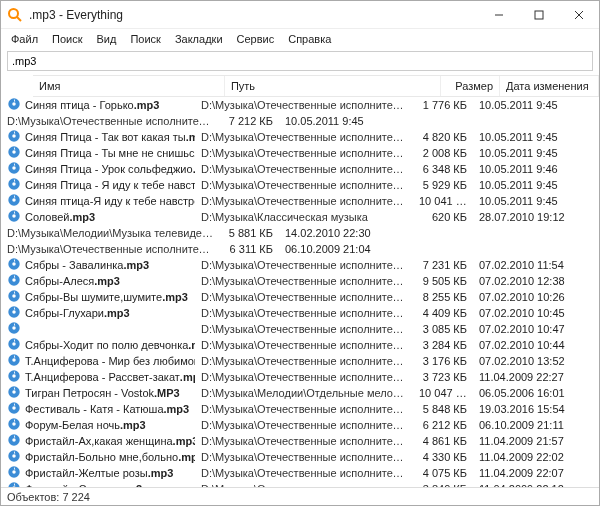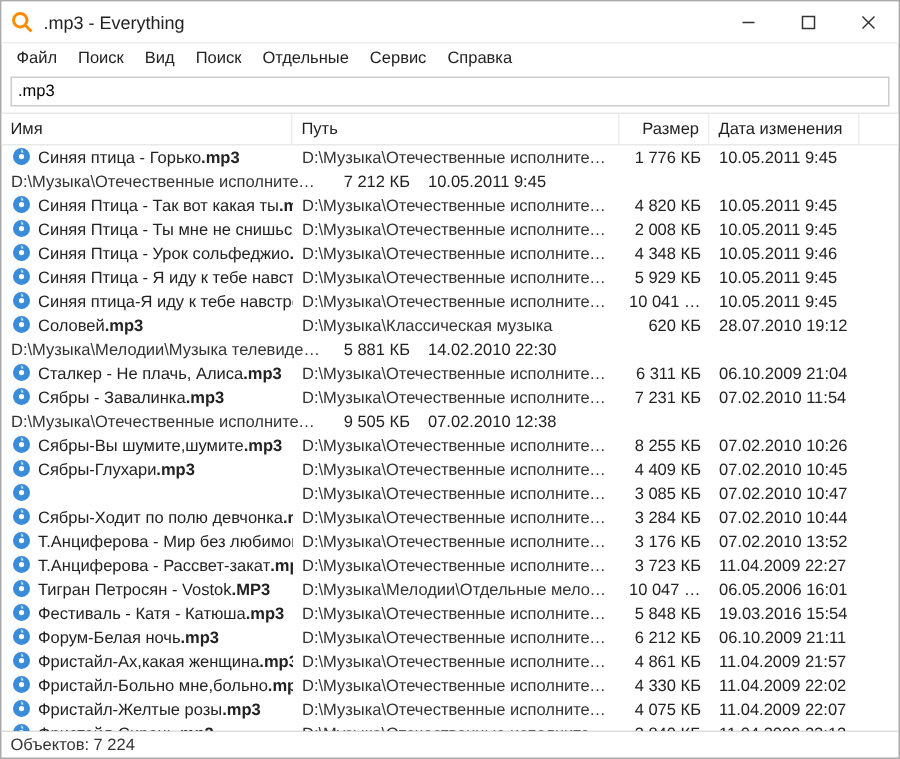--- a/index.html
+++ b/index.html
@@ -6,21 +6,21 @@
     body { font-family: "Segoe UI", Tahoma, sans-serif; font-size: 11px; background: #fff; width: 600px; height: 506px; overflow: hidden; border: 1px solid #aaa; display: flex; flex-direction: column; }
     .titlebar { display: flex; align-items: center; height: 28px; padding: 0 0 0 6px; background: #fff; border-bottom: 1px solid #eee; }
     .titlebar .icon { width: 16px; height: 16px; margin-right: 6px; display: inline-flex; align-items: center; justify-content: center; }
     .titlebar .title { font-size: 12px; color: #222; flex: 1; }
     .winbtns { display: flex; }
     .winbtn { width: 40px; height: 28px; display: flex; align-items: center; justify-content: center; color: #333; }
     .menubar { display: flex; gap: 2px; padding: 2px 4px; font-size: 11px; color: #222; }
     .menubar .menu { padding: 2px 6px; }
     .searchbar { border: 1px solid #ccc; margin: 2px 6px 4px 6px; height: 20px; display: flex; align-items: center; }
     .searchbar input { border: none; outline: none; width: 100%; height: 100%; font-size: 11px; padding: 0 4px; font-family: inherit; }
-    .listheader { display: flex; border-top: 1px solid #e8e8e8; border-bottom: 1px solid #e8e8e8; background: #fff; font-size: 11px; color: #222; }
+    .listheader { display: flex; border-top: 1px solid #e8e8e8; border-bottom: 1px solid #e8e8e8; background: #fff; font-size: 11px; color: #222; margin-left: 32px; }
     .listheader .col { padding: 4px 6px; border-right: 1px solid #eee; overflow: hidden; white-space: nowrap; }
     .col-name { width: 194px; }
     .col-path { width: 218px; }
     .col-size { width: 60px; text-align: right; }
     .col-date { width: 100px; }
     .list { flex: 1; overflow-y: scroll; overflow-x: hidden; }
     .row { display: flex; align-items: center; height: 16px; font-size: 11px; color: #222; }
     .row .cell { padding: 0 6px; overflow: hidden; white-space: nowrap; text-overflow: ellipsis; }
     .row .cell.name { width: 194px; display: flex; align-items: center; gap: 4px; }
     .row .cell.path { width: 218px; color: #333; }
@@ -63,21 +63,21 @@
         </svg>
       </div>
   </div>
 </div>
 
 <div class="menubar">
   <div class="menu">Файл</div>
   <div class="menu">Поиск</div>
   <div class="menu">Вид</div>
   <div class="menu">Поиск</div>
-  <div class="menu">Отдельные</div>
+  <div class="menu">Закладки</div>
   <div class="menu">Сервис</div>
   <div class="menu">Справка</div>
 </div>
 
 <div class="searchbar">
   <input type="text" value=".mp3" style="">
 </div>
 
 <div class="listheader">
   <div class="col col-name">Имя</div>
@@ -134,21 +134,21 @@
     <div class="row">
       <div class="cell name">
         <span><svg class="fileicon" viewBox="0 0 16 16">
             <circle cx="8" cy="8" r="6.5" fill="#3b8cd6"></circle>
             <circle cx="8" cy="8" r="2" fill="#fff"></circle>
             <path d="M8 2 L9.5 5 L8 5 Z" fill="#fff"></path>
           </svg></span>
         <span>Синяя Птица - Урок сольфеджио<span class="bold">.mp3</span></span>
       </div>
       <div class="cell path">D:\Музыка\Отечественные исполнители\7...</div>
-      <div class="cell size">4 348 КБ</div>
+      <div class="cell size">6 348 КБ</div>
       <div class="cell date">10.05.2011 9:46</div>
     </div>
     <div class="row">
       <div class="cell name">
         <span><svg class="fileicon" viewBox="0 0 16 16">
             <circle cx="8" cy="8" r="6.5" fill="#3b8cd6"></circle>
             <circle cx="8" cy="8" r="2" fill="#fff"></circle>
             <path d="M8 2 L9.5 5 L8 5 Z" fill="#fff"></path>
           </svg></span>
         <span>Синяя Птица - Я иду к тебе навстречу.м...<span class="bold"></span></span>
@@ -182,46 +182,46 @@
       <div class="cell path">D:\Музыка\Классическая музыка</div>
       <div class="cell size">620 КБ</div>
       <div class="cell date">28.07.2010 19:12</div>
     </div>
     <div class="row">
       <div class="cell path">D:\Музыка\Мелодии\Музыка телевидения ...</div>
       <div class="cell size">5 881 КБ</div>
       <div class="cell date">14.02.2010 22:30</div>
     </div>
     <div class="row">
-      <div class="cell name">
-        <span><svg class="fileicon" viewBox="0 0 16 16">
-            <circle cx="8" cy="8" r="6.5" fill="#3b8cd6"></circle>
-            <circle cx="8" cy="8" r="2" fill="#fff"></circle>
-            <path d="M8 2 L9.5 5 L8 5 Z" fill="#fff"></path>
-          </svg></span>
-        <span>Сталкер - Не плачь, Алиса<span class="bold">.mp3</span></span>
-      </div>
       <div class="cell path">D:\Музыка\Отечественные исполнители\8...</div>
       <div class="cell size">6 311 КБ</div>
       <div class="cell date">06.10.2009 21:04</div>
     </div>
     <div class="row">
       <div class="cell name">
         <span><svg class="fileicon" viewBox="0 0 16 16">
             <circle cx="8" cy="8" r="6.5" fill="#3b8cd6"></circle>
             <circle cx="8" cy="8" r="2" fill="#fff"></circle>
             <path d="M8 2 L9.5 5 L8 5 Z" fill="#fff"></path>
           </svg></span>
         <span>Сябры - Завалинка<span class="bold">.mp3</span></span>
       </div>
       <div class="cell path">D:\Музыка\Отечественные исполнители\8...</div>
       <div class="cell size">7 231 КБ</div>
       <div class="cell date">07.02.2010 11:54</div>
     </div>
     <div class="row">
+      <div class="cell name">
+        <span><svg class="fileicon" viewBox="0 0 16 16">
+            <circle cx="8" cy="8" r="6.5" fill="#3b8cd6"></circle>
+            <circle cx="8" cy="8" r="2" fill="#fff"></circle>
+            <path d="M8 2 L9.5 5 L8 5 Z" fill="#fff"></path>
+          </svg></span>
+        <span>Сябры-Алеся<span class="bold">.mp3</span></span>
+      </div>
       <div class="cell path">D:\Музыка\Отечественные исполнители\8...</div>
       <div class="cell size">9 505 КБ</div>
       <div class="cell date">07.02.2010 12:38</div>
     </div>
     <div class="row">
       <div class="cell name">
         <span><svg class="fileicon" viewBox="0 0 16 16">
             <circle cx="8" cy="8" r="6.5" fill="#3b8cd6"></circle>
             <circle cx="8" cy="8" r="2" fill="#fff"></circle>
             <path d="M8 2 L9.5 5 L8 5 Z" fill="#fff"></path>

